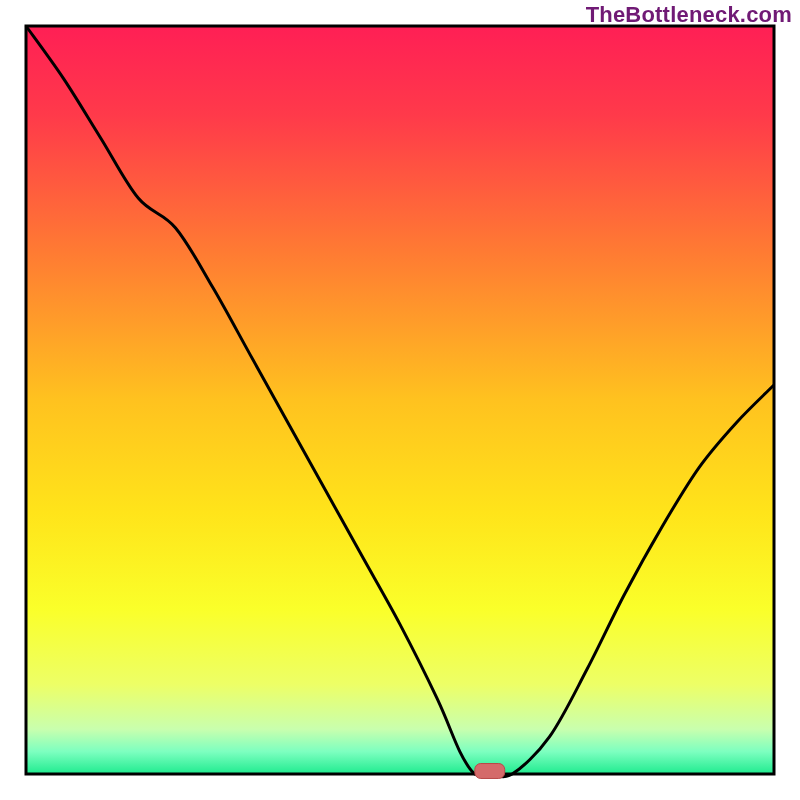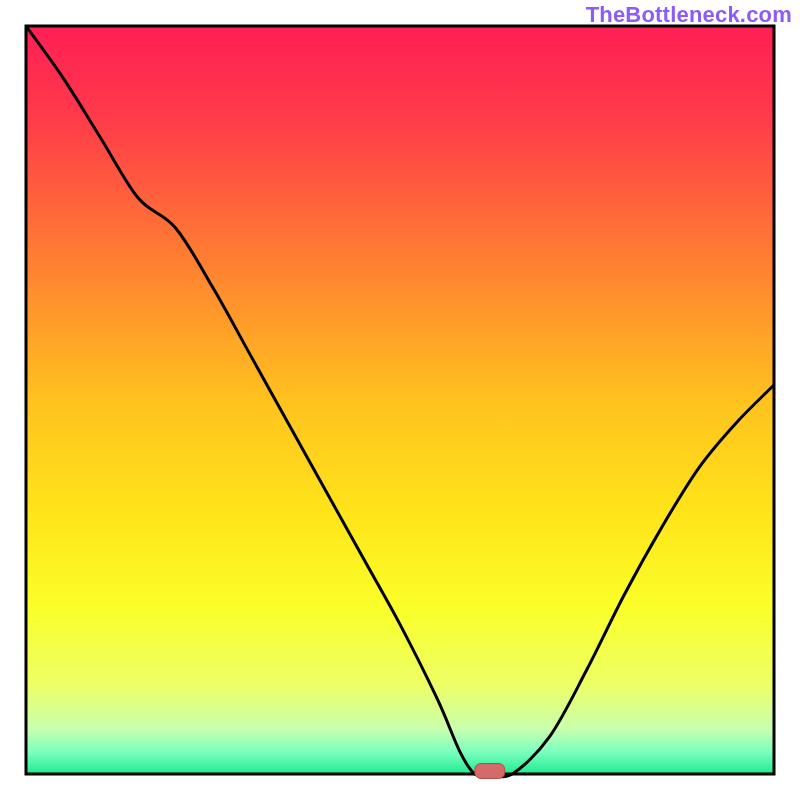--- a/index.html
+++ b/index.html
@@ -14,21 +14,21 @@
     position: relative;
     width: 800px;
     height: 800px;
   }
   .watermark {
     position: absolute;
     top: 2px;
     right: 8px;
     font-size: 22px;
     font-weight: bold;
-    color: #8b5cf6;
+    color: #701a75;
     letter-spacing: 0.2px;
     z-index: 5;
   }
   svg.chart {
     position: absolute;
     left: 0;
     top: 0;
     width: 800px;
     height: 800px;
   }

